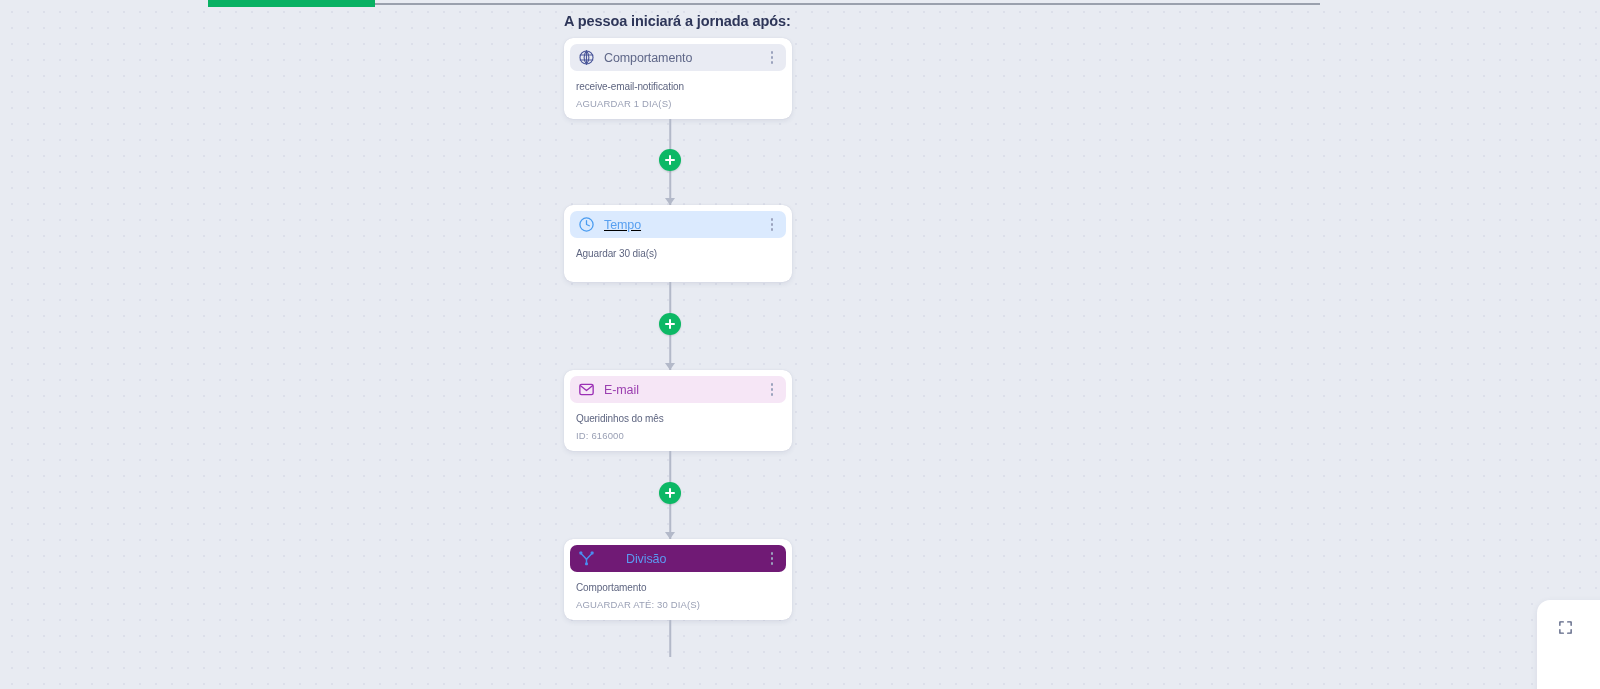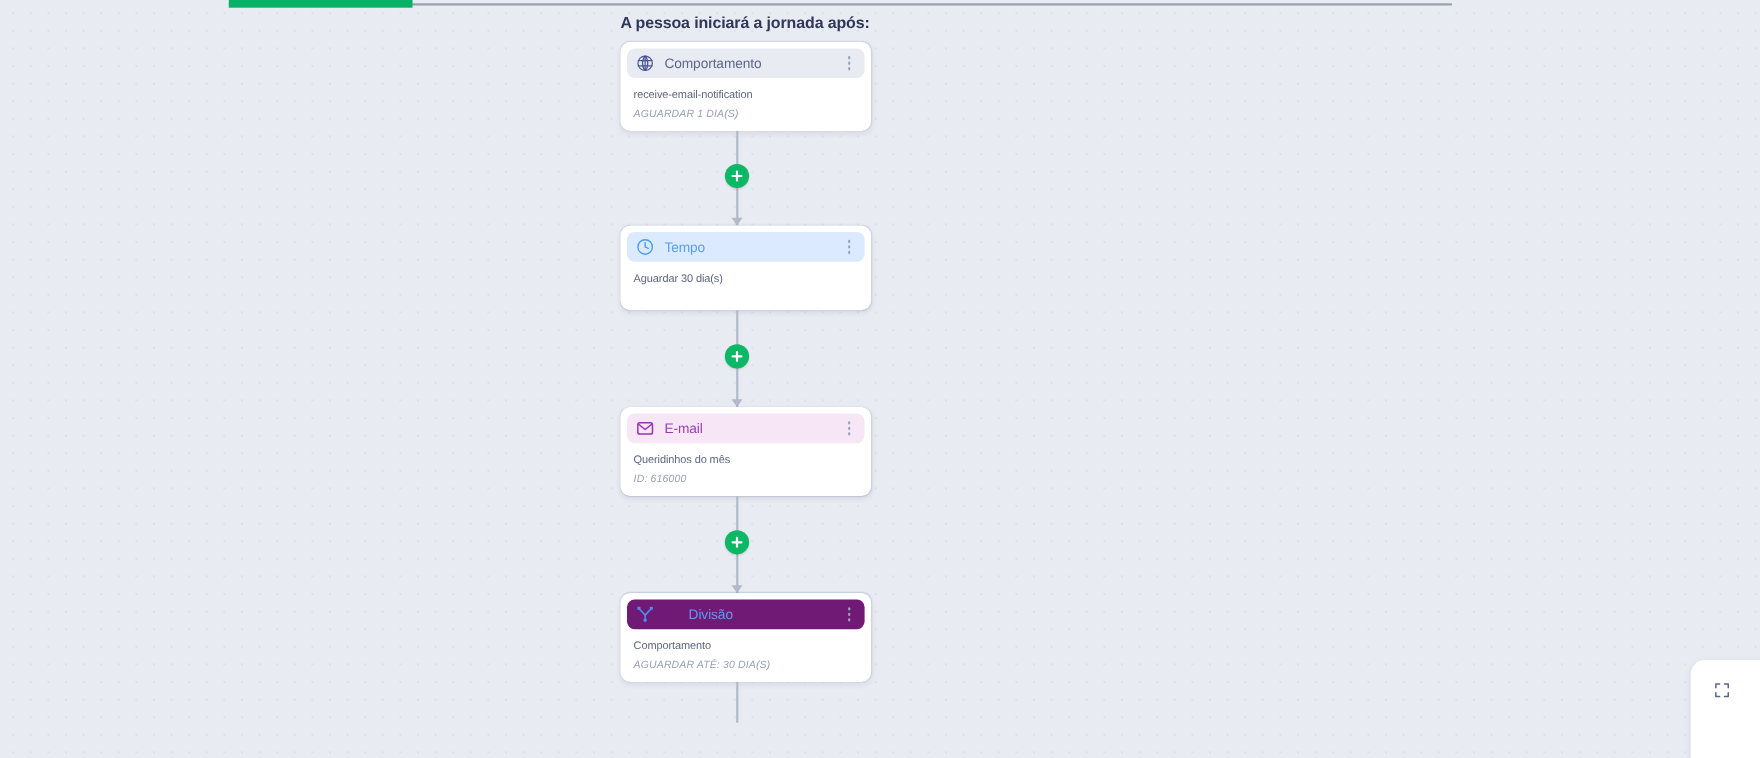--- a/index.html
+++ b/index.html
@@ -121,30 +121,29 @@
     letter-spacing: -0.1px;
     line-height: 1.2;
     white-space: nowrap;
   }
   .node-sub {
     margin-top: 5px;
     font-size: 9.5px;
     color: #9aa0b5;
     letter-spacing: 0.15px;
     white-space: nowrap;
-    font-style: italic;
   }
   .node-sub.upper { text-transform: uppercase; }
   .node-body.no-sub { padding-bottom: 22px; }
 
   
   .hdr-behavior { background: #e9ebf3; }
   .hdr-behavior .hdr-label { color: #5f6788; }
 
-  .hdr-time { background: #dbeafe; }
+  .hdr-time { background: #dbeafe; text-decoration: underline; }
   .hdr-time .hdr-label { color: #59a0f0; }
 
   .hdr-email { background: #f6e6f6; }
   .hdr-email .hdr-label { color: #9b3fb0; }
 
   .hdr-split { background: #701a75; gap: 22px; }
   .hdr-split .hdr-label { color: #5b9bf2; }
 
   
   .connector {

